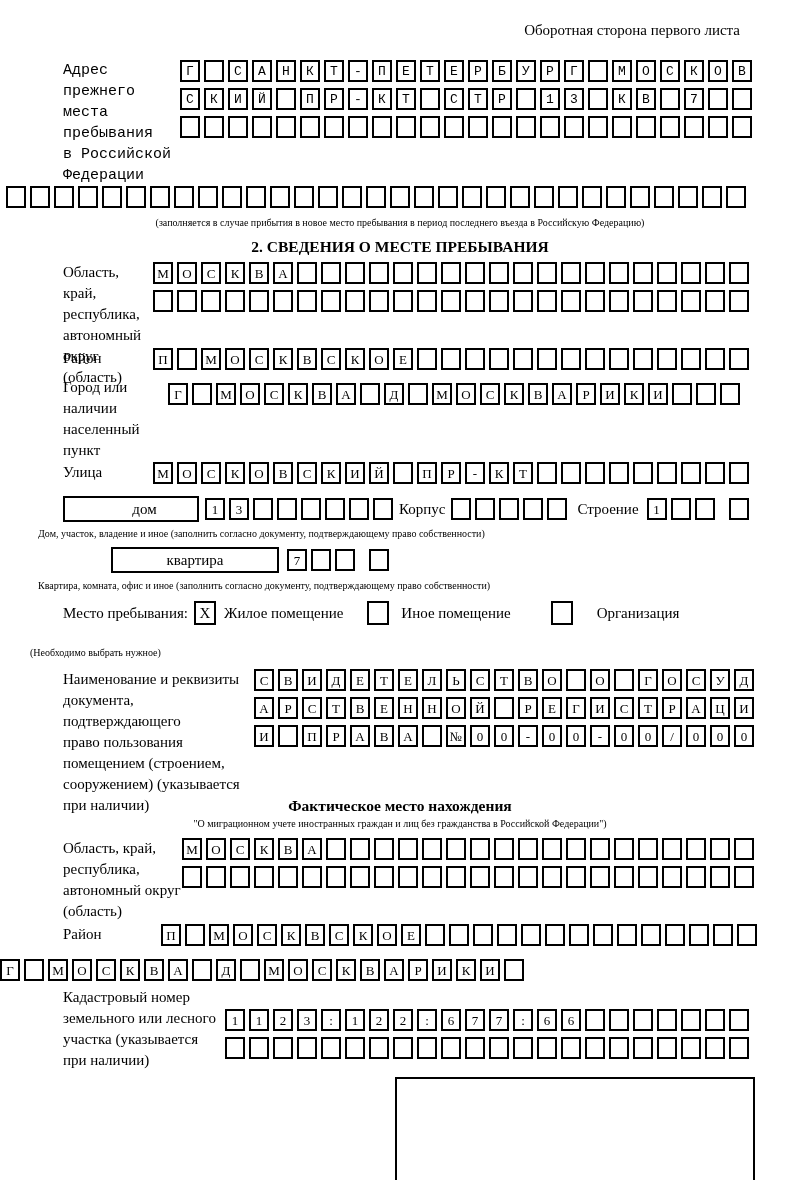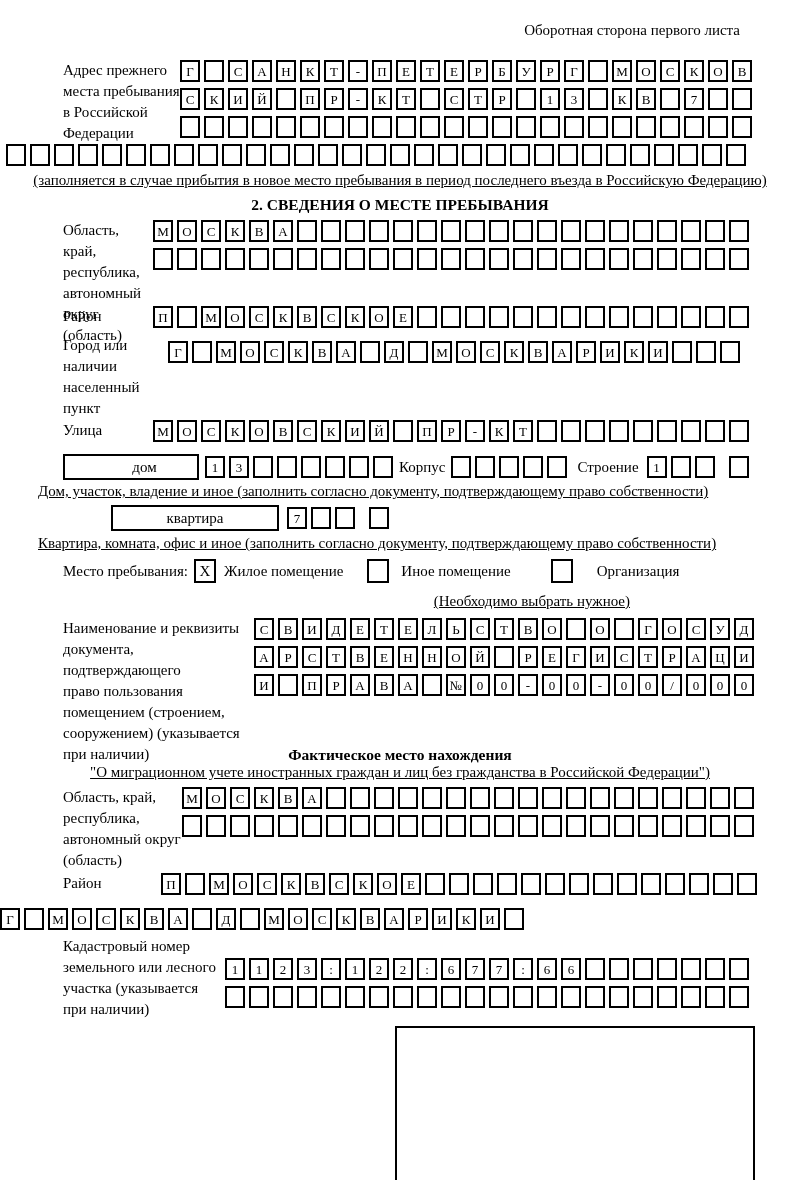--- a/index.html
+++ b/index.html
@@ -5,38 +5,38 @@
   html,body{margin:0;padding:0;background:#fff;}
   body{width:800px;height:1180px;font-family:"Liberation Serif","DejaVu Serif",serif;color:#000;}
   .page{position:relative;width:800px;height:1180px;overflow:hidden;}
   .hdr-note{position:absolute;top:22px;right:60px;font-size:15px;}
   .row{display:flex;align-items:flex-start;}
   .lbl{font-size:15px;line-height:21px;white-space:pre-line;flex:none;}
   .grids{display:flex;flex-direction:column;}
   .boxrow{display:flex;flex-direction:row;margin-bottom:6px;}
   .cell{flex:none;width:20px;height:22px;box-sizing:border-box;border:2px solid #000;margin-right:4px;
         display:inline-flex;align-items:center;justify-content:center;font-size:13px;line-height:1;}
-  .caption{font-size:15px;line-height:17px;text-decoration:underline;}
+  .caption{font-size:10px;line-height:17px;}
   .center{text-align:center;}
   .sec-title{font-size:15.5px;font-weight:bold;text-align:center;}
   .typebox{box-sizing:border-box;border:2px solid #000;height:26px;display:flex;align-items:center;
            justify-content:center;font-size:15px;flex:none;}
   .inline-lbl{font-size:15px;line-height:26px;flex:none;}
   .chk{flex:none;width:22px;height:24px;box-sizing:border-box;border:2px solid #000;display:inline-flex;
        align-items:center;justify-content:center;font-size:15px;}
   .stamp-box{box-sizing:border-box;border:2px solid #000;width:360px;height:174px;margin-left:395px;}
 </style>
 </head>
 <body>
 
 <div class="page">
 
   <div class="hdr-note">Оборотная сторона первого листа</div>
 
-  <div class="row" style="margin-top:60px;">
+  <div class="row" style="margin-top:60px;font-family:Liberation Mono, monospace;">
     <div class="lbl" style="margin-left:63px;width:117px;">Адрес прежнего
 места пребывания
 в Российской
 Федерации</div>
     <div class="grids">
       <div class="boxrow">
           <span class="cell">Г</span>
           <span class="cell"></span>
           <span class="cell">С</span>
           <span class="cell">А</span>
@@ -356,21 +356,21 @@
 
   <div class="row" style="margin-top:6px;margin-left:63px;align-items:center;">
     <div class="inline-lbl">Место пребывания:</div>
     <div class="chk" style="margin-left:6px;">X</div>
     <div class="inline-lbl" style="margin-left:8px;">Жилое помещение</div>
     <div class="chk" style="margin-left:24px;"></div>
     <div class="inline-lbl" style="margin-left:12px;">Иное помещение</div>
     <div class="chk" style="margin-left:40px;"></div>
     <div class="inline-lbl" style="margin-left:24px;">Организация</div>
   </div>
-  <div class="caption" style="margin-left:30px;width:600px;text-align:right;margin-top:9px;">(Необходимо выбрать нужное)</div>
+  <div class="caption" style="margin-left:30px;width:600px;text-align:left;margin-top:18px;">(Необходимо выбрать нужное)</div>
 
   <div class="row" style="margin-top:8px;height:128px;">
     <div class="lbl" style="margin-left:63px;width:191px;">Наименование и реквизиты
 документа, подтверждающего
 право пользования
 помещением (строением,
 сооружением) (указывается
 при наличии)</div>
     <div class="grids">
       <div class="boxrow">

